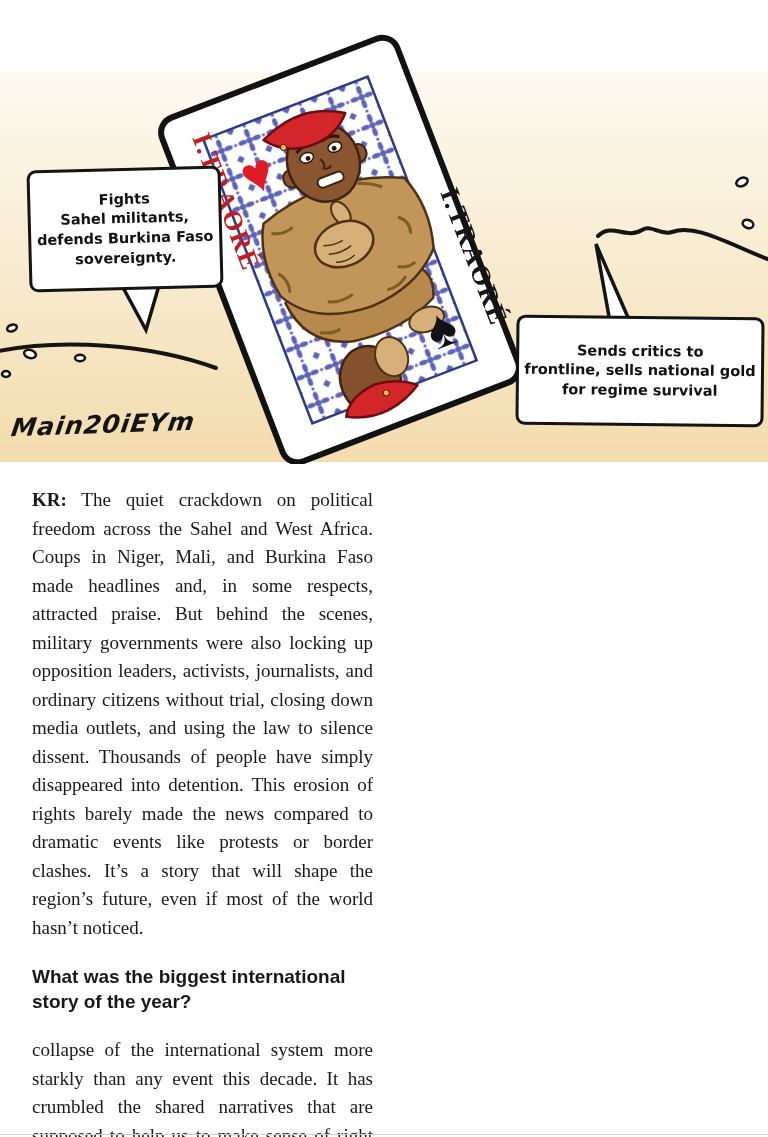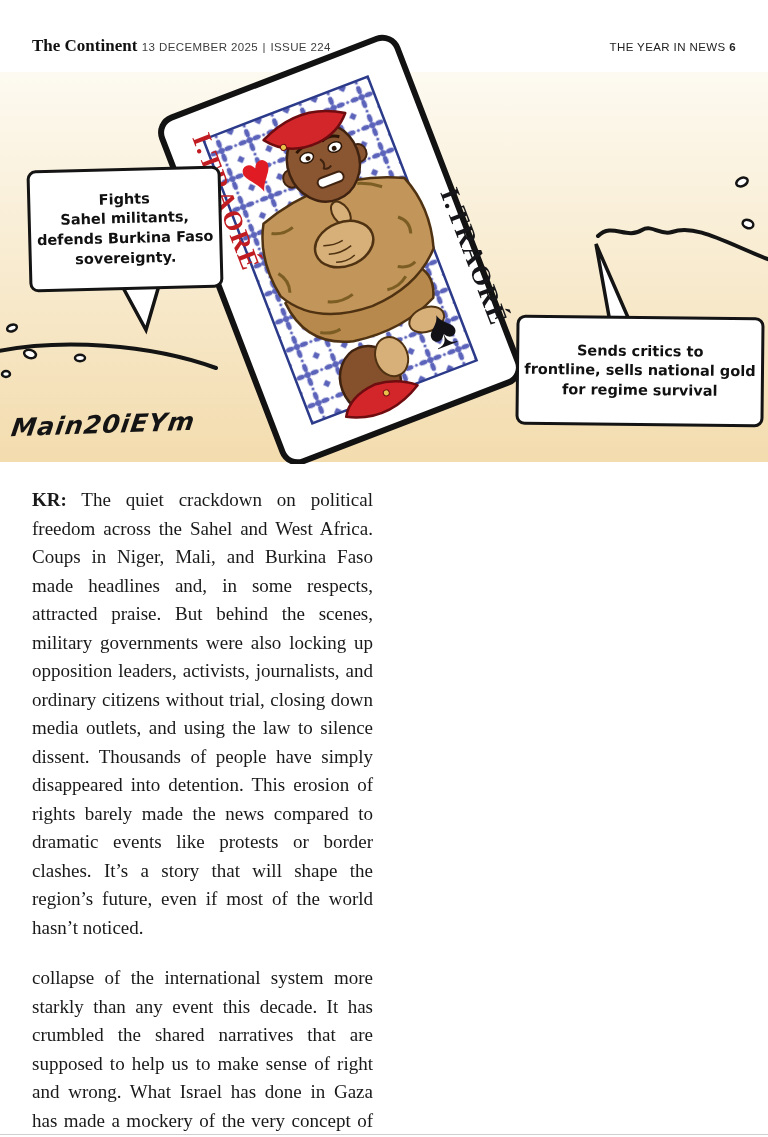--- a/index.html
+++ b/index.html
@@ -43,32 +43,20 @@
          font-size:15px;letter-spacing:1.5px;color:#241f16;transform:rotate(-3deg);z-index:4;}
   .g-num{position:absolute;right:5px;top:216px;font-family:"DejaVu Sans",sans-serif;font-weight:700;
          font-size:10px;color:#22201a;z-index:4;}
   .bottom-line{position:absolute;left:0;bottom:2px;width:768px;height:1px;background:#cfcfcf;}
 </style>
 </head>
 <body>
 
 <div class="page">
 
-  <div class="hdr">
-    <div>
-      <span class="brand">The Continent</span>
-      <span class="hdr-meta">13 DECEMBER 2025</span>
-      <span class="hdr-meta">|</span>
-      <span class="hdr-meta">ISSUE 224</span>
-    </div>
-    <div class="hdr-right">
-      <span>THE YEAR IN NEWS</span>
-      <b>6</b>
-    </div>
-  </div>
 
   <section class="cartoon1">
     <svg width="768" height="440" viewBox="0 0 768 440">
       <defs>
         <linearGradient id="bg1" x1="0" y1="0" x2="0" y2="1">
           <stop offset="0" stop-color="#fdfaf1"></stop>
           <stop offset="1" stop-color="#f3dcae"></stop>
         </linearGradient>
         <pattern id="azu" width="30" height="30" patternUnits="userSpaceOnUse">
           <rect width="30" height="30" fill="#ffffff"></rect>
@@ -164,20 +152,21 @@
 sovereignty.</div>
     <div class="bubble bubble-right">Sends critics to
 frontline, sells national gold
 for regime survival</div>
     <div class="sig1">Main20iEYm</div>
   </section>
 
   <div class="cols">
     <div class="col">
       <p><b>KR:</b> <span>The quiet crackdown on political freedom across the Sahel and West Africa. Coups in Niger, Mali, and Burkina Faso made headlines and, in some respects, attracted praise. But behind the scenes, military governments were also locking up opposition leaders, activists, journalists, and ordinary citizens without trial, closing down media outlets, and using the law to silence dissent. Thousands of people have simply disappeared into detention. This erosion of rights barely made the news compared to dramatic events like protests or border clashes. It’s a story that will shape the region’s future, even if most of the world hasn’t noticed.</span></p>
+      <h3 class="question">What was the biggest international story of the year?</h3>
     </div>
 
     <div class="col">
       <p>collapse of the international system more starkly than any event this decade. It has crumbled the shared narratives that are supposed to help us to make sense of right and wrong. What Israel has done in Gaza has made a mockery of the very concept of “human rights” and has ushered in a new era that is harder to interpret, more difficult to navigate, and far more morally disorienting. And it has inevitably radicalised a generation watching the world fail, publicly and in real time.</p>
 
       <figure class="cartoon2">
         <svg width="368" height="260" viewBox="0 0 368 260">
           <rect width="368" height="260" fill="#cdbb9e"></rect>
           <rect width="368" height="92" fill="#d8d1c2"></rect>
 

